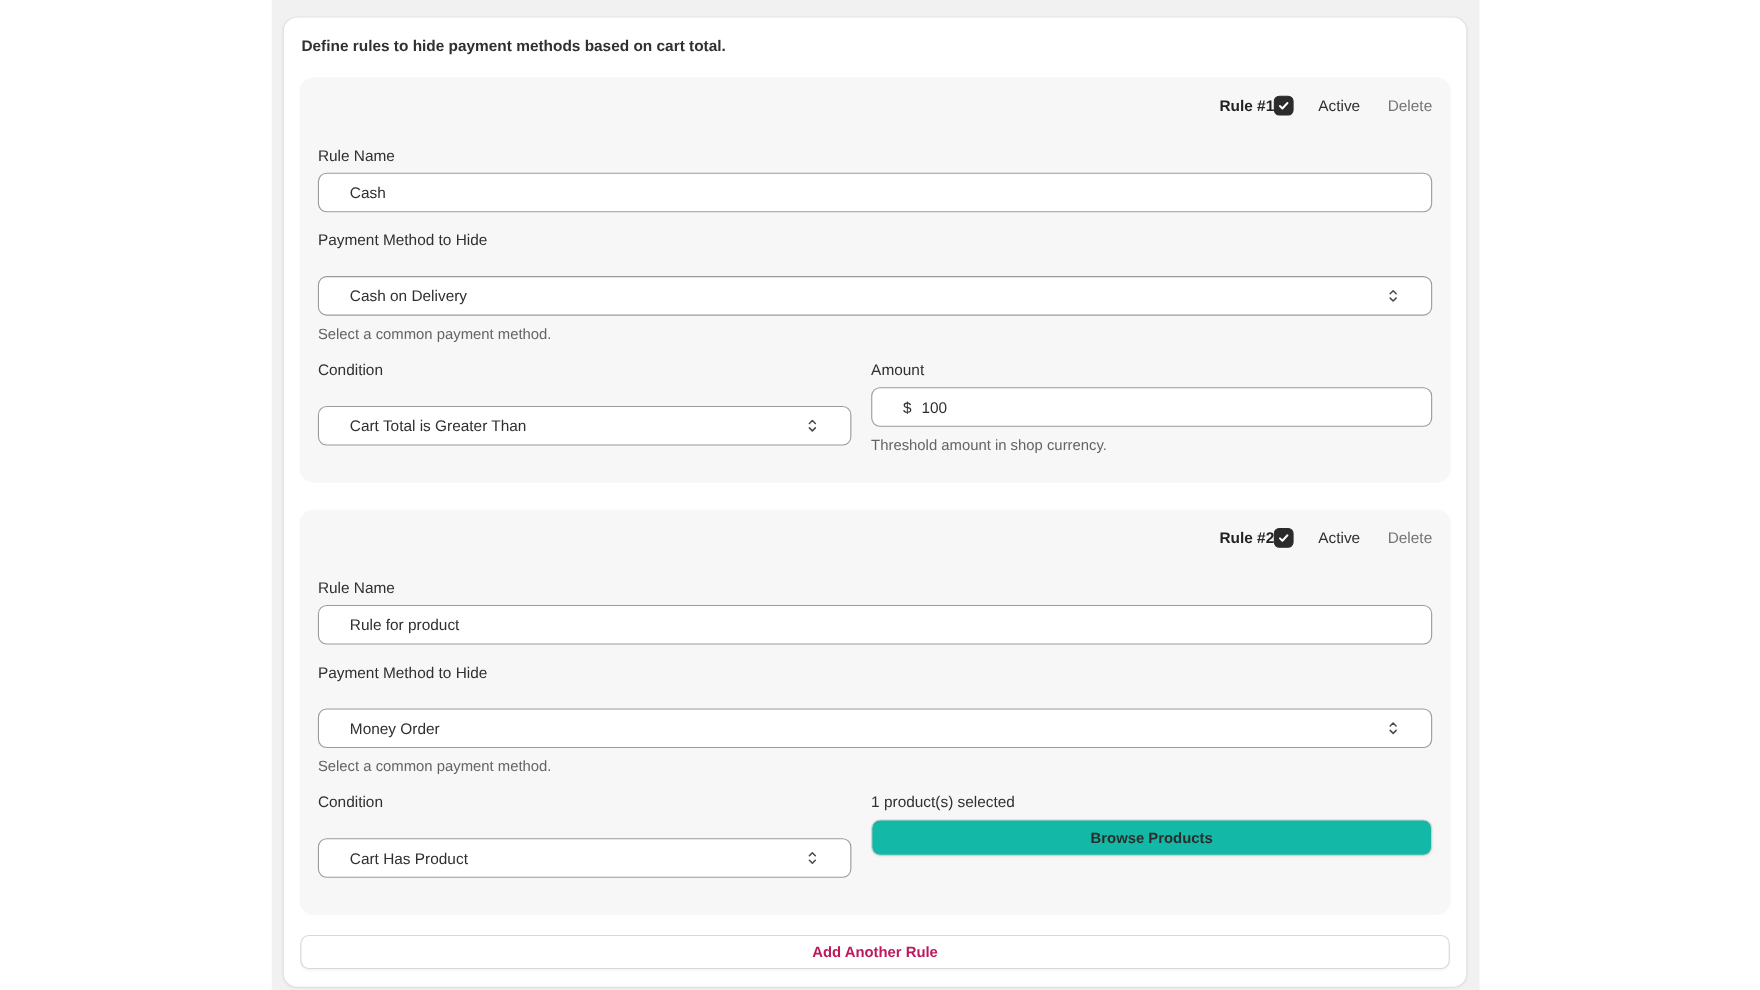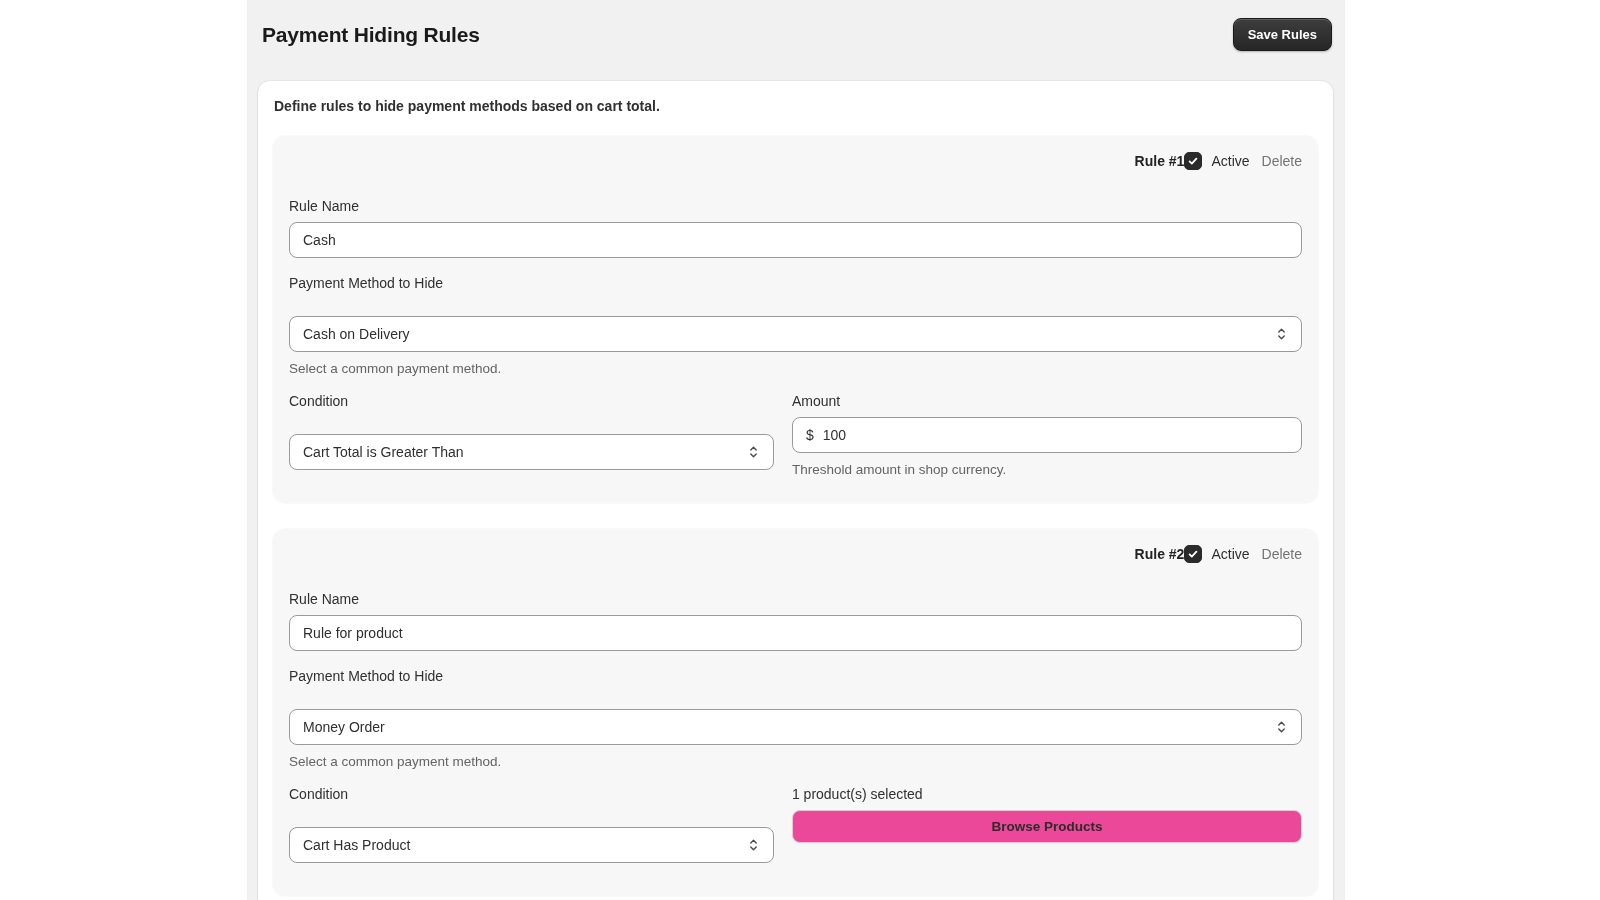--- a/index.html
+++ b/index.html
@@ -28,68 +28,64 @@
     box-shadow: 0 0 0 1px rgba(0,0,0,.045), 0 1px 3px rgba(0,0,0,.06);
   }
   .card-desc { font-size: 14px; color: #303030; padding: 2px 1px; margin-bottom: 20px; font-weight: bold; }
 
   
   .rule-card { background: #f7f7f7; border-radius: 12px; padding: 16px;
     box-shadow: 0 0 0 1px rgba(0,0,0,.025); margin-bottom: 26px; }
   .rule-header { display: flex; align-items: center; justify-content: flex-end;
     margin-bottom: 28px; }
   .rule-title { font-size: 14px; font-weight: 700; color: #232323; }
-  .rule-actions { display: flex; align-items: center; gap: 9px; }
+  .rule-actions { display: flex; align-items: center; gap: 22px; }
   .checkbox { width: 18px; height: 18px; border-radius: 5px; border: 1.5px solid #8a8a8a;
     background: #fff; display: inline-flex; align-items: center; justify-content: center;
     cursor: pointer; }
   .checkbox.checked { background: #2b2b2b; border-color: #2b2b2b; }
   .active-label { font-size: 14px; color: #2f2f2f; }
   .delete-link { font-size: 14px; font-weight: 500; color: #737373; cursor: pointer;
     text-decoration: none; margin-left: 3px; }
 
   .field { margin-bottom: 17px; }
   .field:last-child { margin-bottom: 0; }
   .field-label { display: block; font-size: 14px; color: #303030; margin-bottom: 8px; }
   .helper { font-size: 13.5px; color: #646464; margin-top: 9px; }
 
   .text-input, .select-box, .amount-box {
     width: 100%; height: 36px; background: #ffffff; border: 1px solid #9a9a9a;
     border-radius: 8px; font-family: inherit; font-size: 14px; color: #2f2f2f;
-    padding: 0 13px; outline: none;
+    padding: 0 28px; outline: none;
   }
   .select-box { display: flex; align-items: center; justify-content: space-between;
     cursor: pointer; margin-top: 25px; }
   .select-box .chev { display: inline-flex; color: #4a4a4a; flex: 0 0 auto; }
   .amount-box { display: flex; align-items: center; gap: 9px; }
   .amount-prefix { color: #303030; }
 
   .two-col { display: grid; grid-template-columns: 482fr 507fr; gap: 18px; align-items: start; }
 
   .btn-secondary {
-    width: 100%; height: 33px; background: #ec4899; border: 1px solid #d2d2d2;
+    width: 100%; height: 33px; background: #14b8a6; border: 1px solid #d2d2d2;
     border-radius: 8px; font-family: inherit; font-size: 13.5px; font-weight: 600;
     color: #2c2c2c; cursor: pointer; box-shadow: 0 1px 2px rgba(0,0,0,.05);
   }
   .add-rule-btn {
     width: 100%; height: 31px; background: #ffffff; border: 1px solid #d8d8d8;
     border-radius: 8px; font-family: inherit; font-size: 13.5px; font-weight: 600;
     color: #be185d; cursor: pointer; margin-top: -8px; margin-bottom: 1px;
     box-shadow: 0 1px 2px rgba(0,0,0,.04);
   }
 </style>
 </head>
 <body>
 
 <div class="content-col">
 
-  <div class="page-header">
-    <h1 class="page-title">Payment Hiding Rules</h1>
-    <button class="btn-primary">Save Rules</button>
-  </div>
 
   <div class="card">
     <p class="card-desc">Define rules to hide payment methods based on cart total.</p>
 
     
     <div class="rule-card">
       <div class="rule-header">
         <span class="rule-title">Rule #1</span>
         <div class="rule-actions">
           <span class="checkbox checked">

